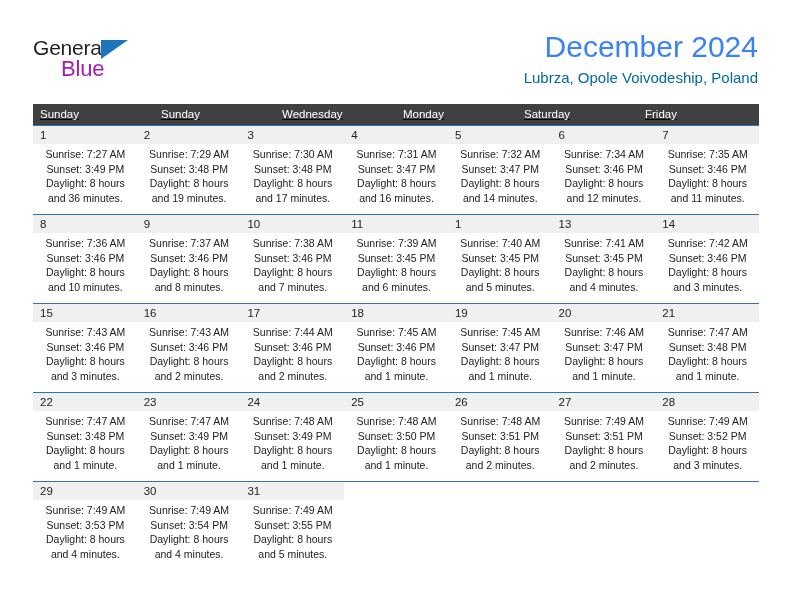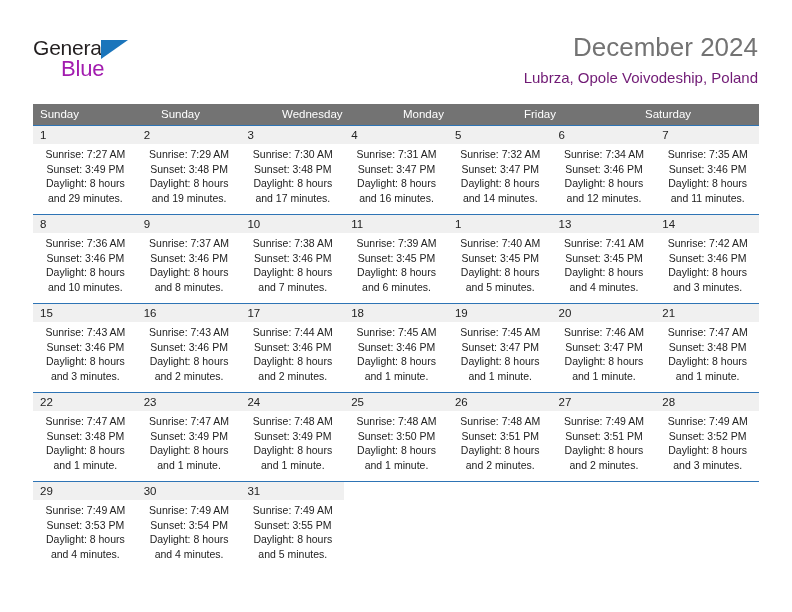--- a/index.html
+++ b/index.html
@@ -64,44 +64,45 @@
     letter-spacing: -0.2px;
     font-family: "Liberation Sans", sans-serif;
   }
   .title-block {
     position: absolute;
     right: 34px;
     top: 31px;
     text-align: right;
   }
   .month-title {
-    font-size: 26px;
-    color: #737373;
+    font-size: 30px;
+    color: #3b82f6;
     line-height: 32px;
     white-space: nowrap;
   }
   .location-sub {
     font-size: 15px;
-    color: #701a75;
+    color: #0369a1;
     line-height: 20px;
     margin-top: 5px;
     white-space: nowrap;
   }
 
   
   .calendar {
     position: absolute;
     left: 33px;
     top: 104px;
     width: 726px;
   }
   .weekday-row {
     display: flex;
-    background: #737373;
+    background: #404040;
     height: 21px;
+    text-decoration: underline;
   }
   .weekday-cell {
     flex: 1 1 0;
     color: #ffffff;
     font-size: 11.5px;
     line-height: 21px;
     padding-left: 7px;
     box-sizing: border-box;
     white-space: nowrap;
     overflow: hidden;
@@ -166,34 +167,34 @@
 
   </div>
 
   <div class="calendar">
 
     <div class="weekday-row">
       <div class="weekday-cell">Sunday</div>
       <div class="weekday-cell">Sunday</div>
       <div class="weekday-cell">Wednesday</div>
       <div class="weekday-cell">Monday</div>
+      <div class="weekday-cell">Saturday</div>
       <div class="weekday-cell">Friday</div>
-      <div class="weekday-cell">Saturday</div>
     </div>
 
     <div class="week-row">
       <div class="day-cell">
         <div class="daynum-bar">
             <span class="daynum">1</span>
           </div>
         <div class="day-lines">
           <div class="day-line">Sunrise: 7:27 AM</div>
           <div class="day-line">Sunset: 3:49 PM</div>
           <div class="day-line">Daylight: 8 hours</div>
-          <div class="day-line">and 29 minutes.</div>
+          <div class="day-line">and 36 minutes.</div>
         </div>
       </div>
       <div class="day-cell">
         <div class="daynum-bar">
             <span class="daynum">2</span>
           </div>
         <div class="day-lines">
           <div class="day-line">Sunrise: 7:29 AM</div>
           <div class="day-line">Sunset: 3:48 PM</div>
           <div class="day-line">Daylight: 8 hours</div>

